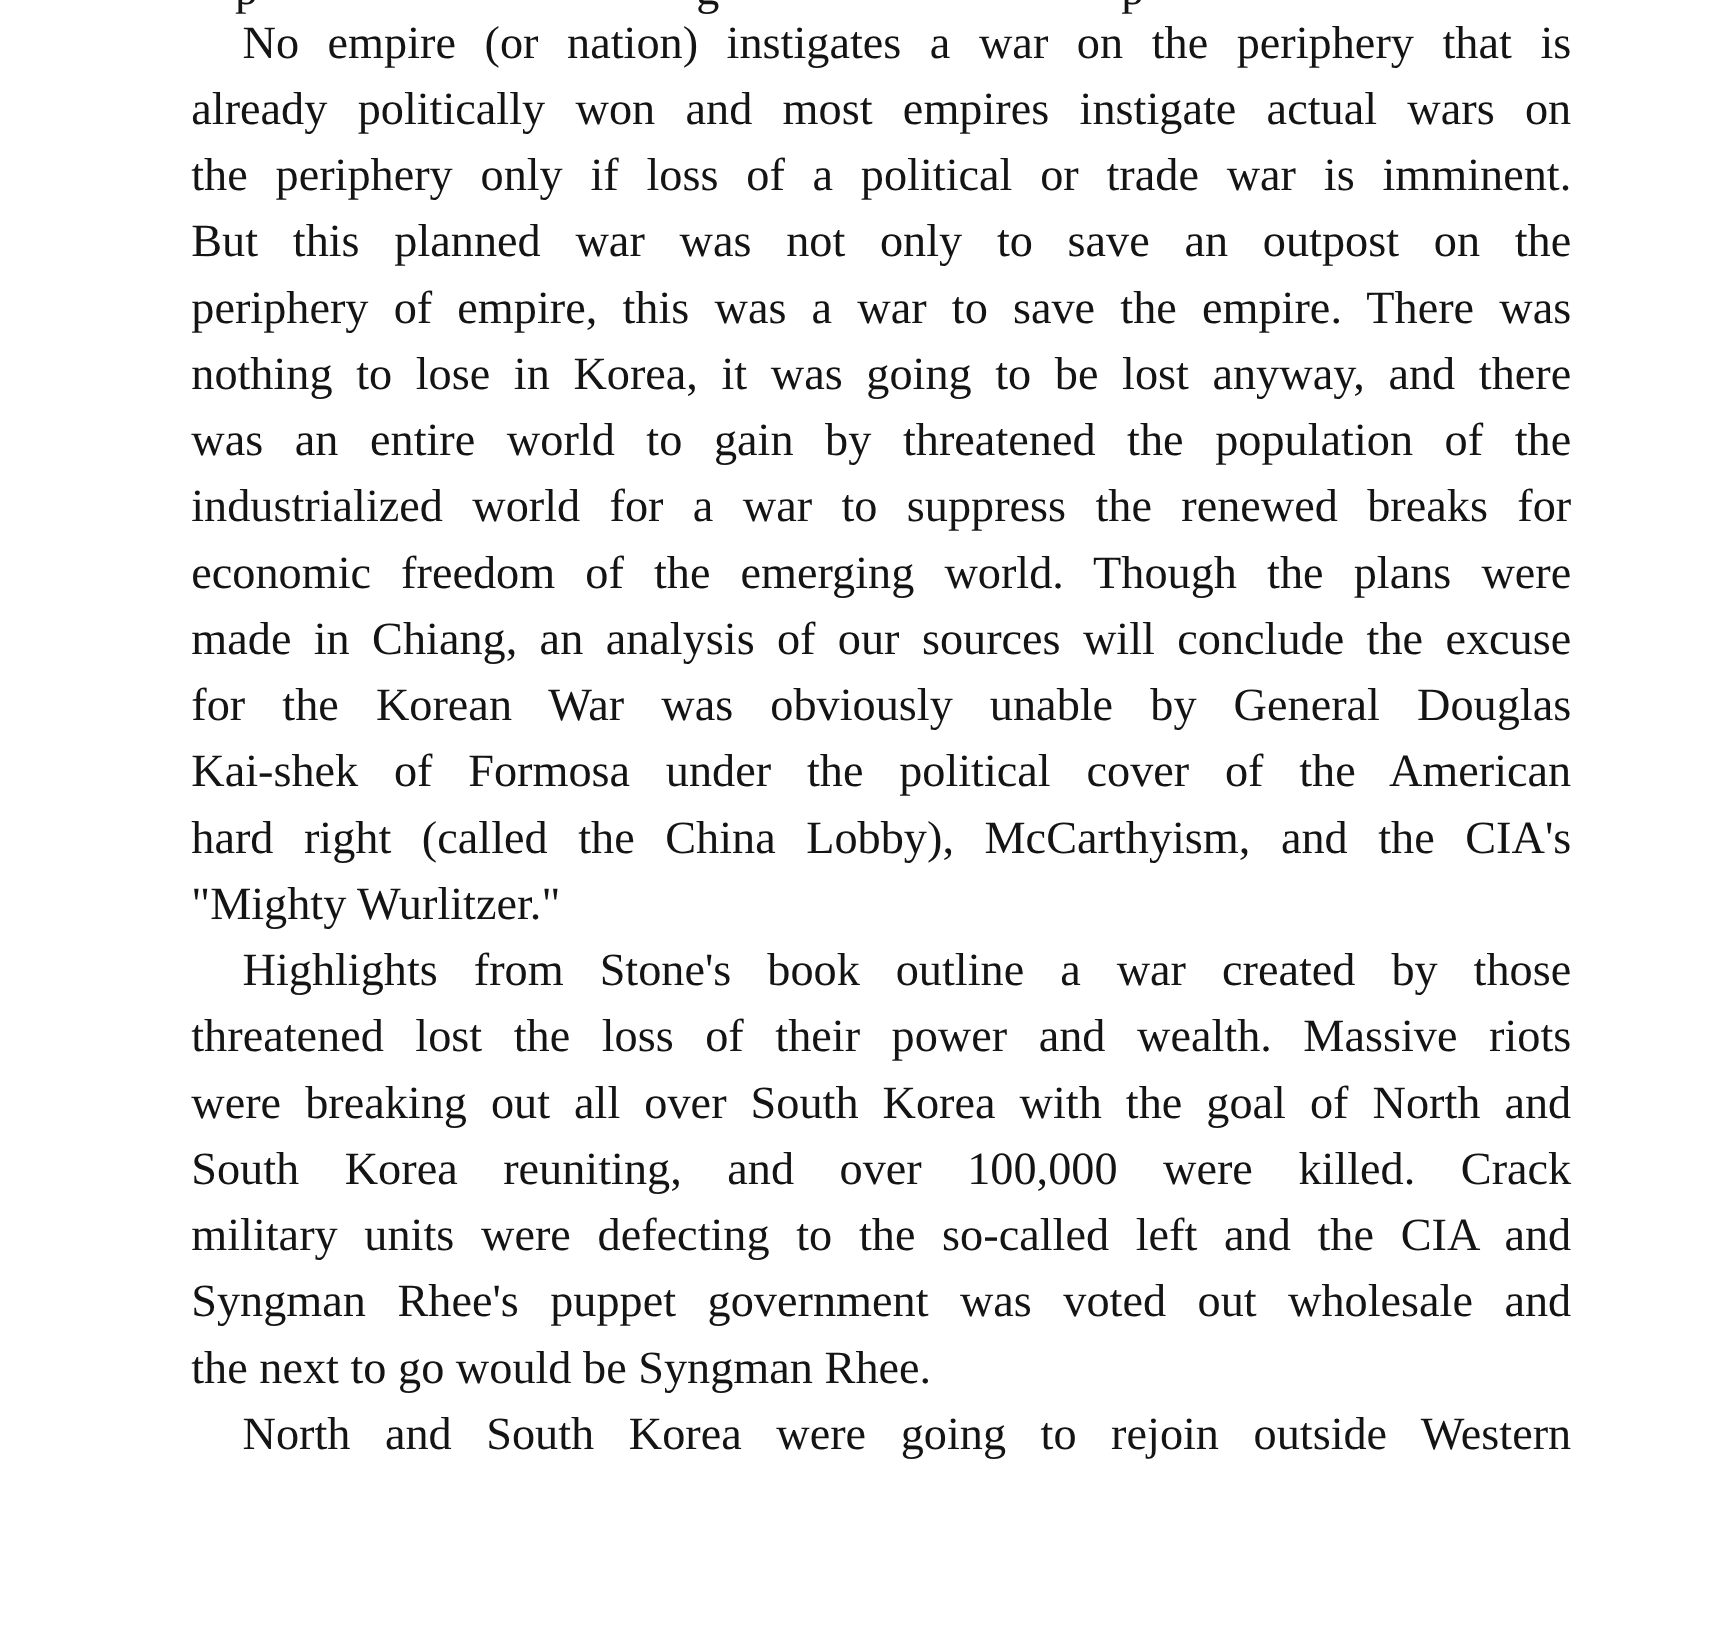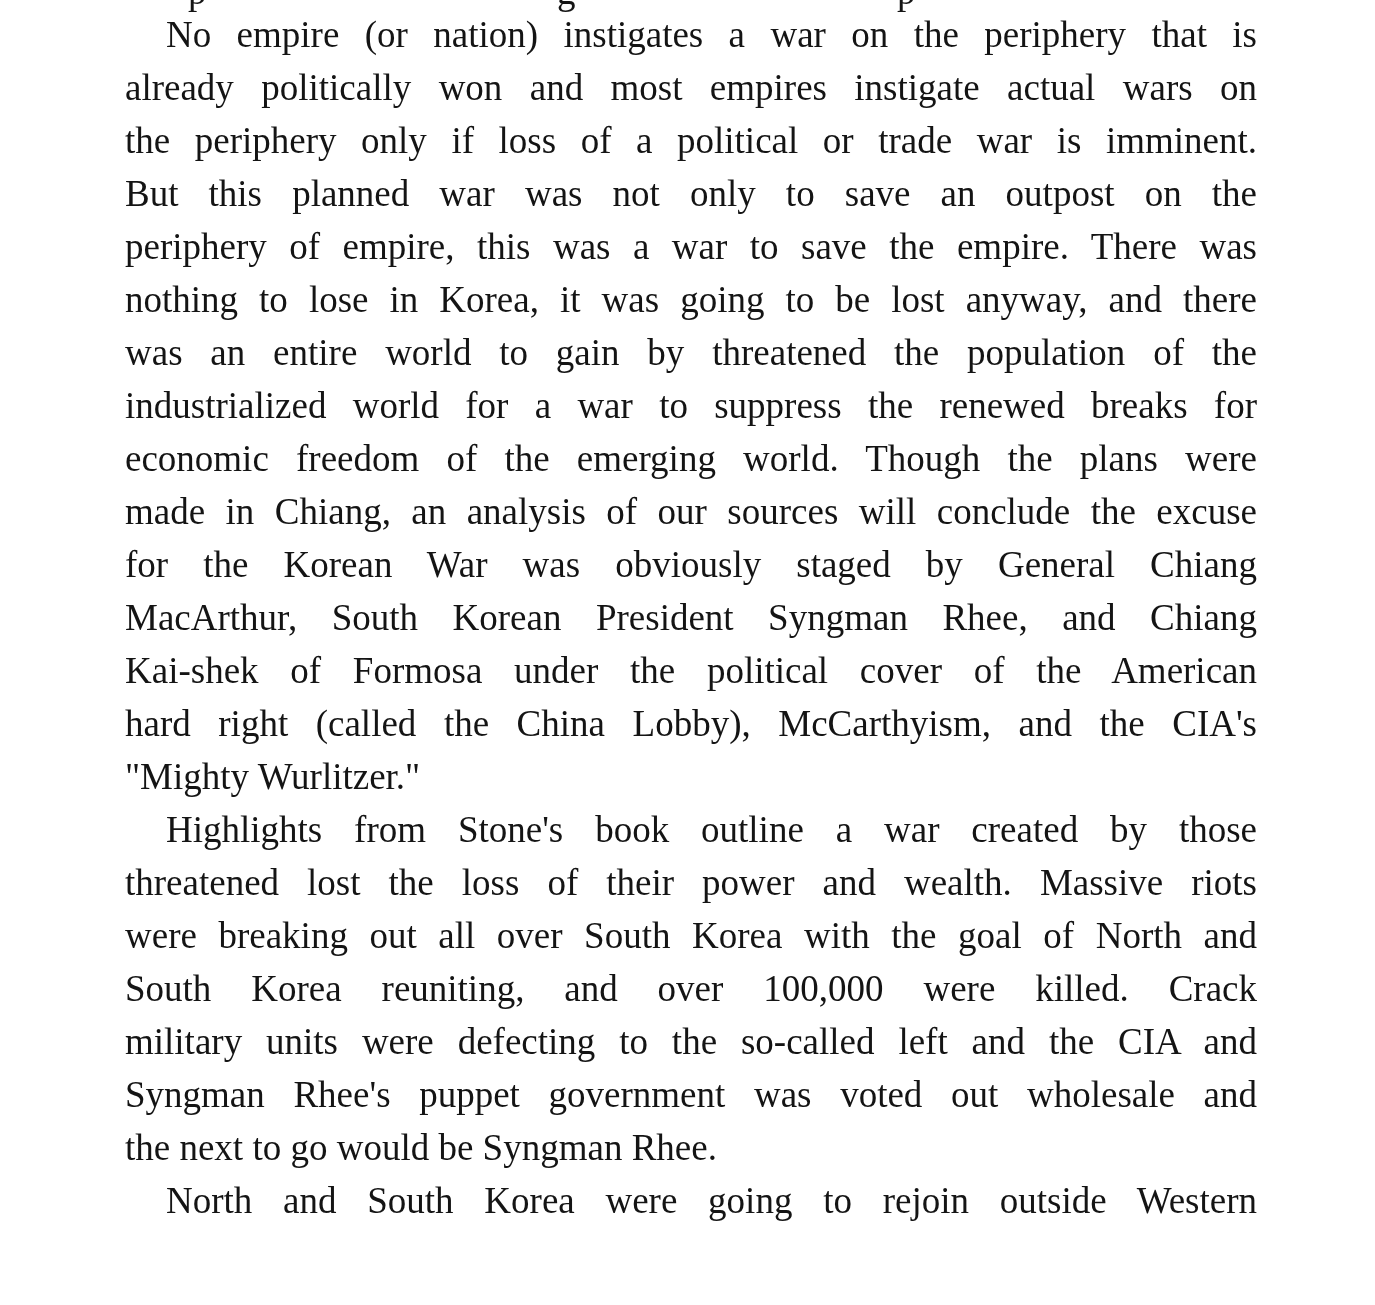--- a/index.html
+++ b/index.html
@@ -27,20 +27,21 @@
   }
   .line {
     font-size: 37px;
     line-height: 53px;
     height: 53px;
     text-align: justify;
     text-align-last: justify;
     -moz-text-align-last: justify;
     white-space: normal;
     overflow: visible;
+    margin-left: 28px;
   }
   .line.first {
     text-indent: 41px;
   }
   .line.lastline {
     text-align-last: left;
     -moz-text-align-last: left;
   }
   
   .clipped-line {
@@ -72,22 +73,21 @@
     <div class="line first">No empire (or nation) instigates a war on the periphery that is</div>
     <div class="line">already politically won and most empires instigate actual wars on</div>
     <div class="line">the periphery only if loss of a political or trade war is imminent.</div>
     <div class="line">But this planned war was not only to save an outpost on the</div>
     <div class="line">periphery of empire, this was a war to save the empire. There was</div>
     <div class="line">nothing to lose in Korea, it was going to be lost anyway, and there</div>
     <div class="line">was an entire world to gain by threatened the population of the</div>
     <div class="line">industrialized world for a war to suppress the renewed breaks for</div>
     <div class="line">economic freedom of the emerging world. Though the plans were</div>
     <div class="line">made in Chiang, an analysis of our sources will conclude the excuse</div>
-    <div class="line">for the Korean War was obviously staged by General Chiang</div>
-    <div class="line">MacArthur, South Korean President Syngman Rhee, and Chiang</div>
+    <div class="line">for the Korean War was obviously unable by General Douglas</div>
     <div class="line">Kai-shek of Formosa under the political cover of the American</div>
     <div class="line">hard right (called the China Lobby), McCarthyism, and the CIA's</div>
     <div class="line lastline">"Mighty Wurlitzer."</div>
   </div>
 
   <div class="para">
     <div class="line first">Highlights from Stone's book outline a war created by those</div>
     <div class="line">threatened lost the loss of their power and wealth. Massive riots</div>
     <div class="line">were breaking out all over South Korea with the goal of North and</div>
     <div class="line">South Korea reuniting, and over 100,000 were killed. Crack</div>

